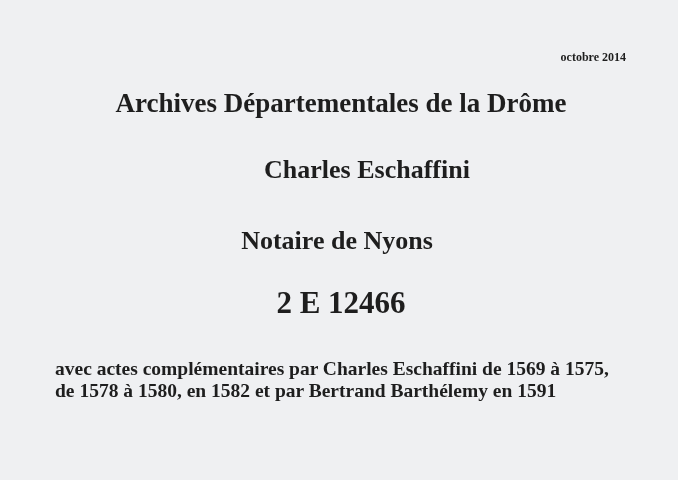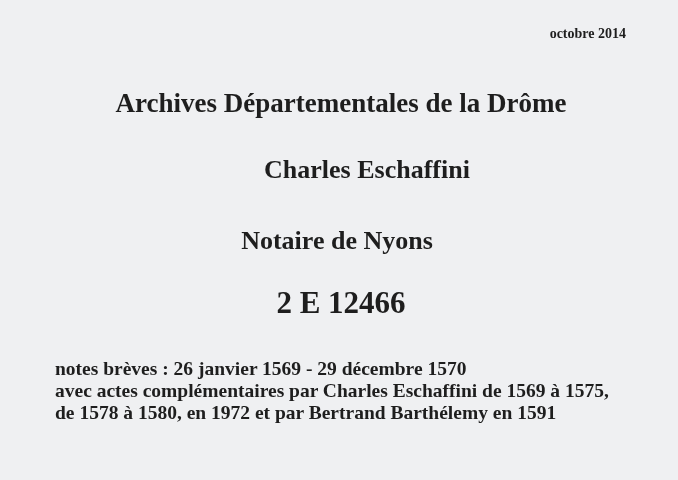--- a/index.html
+++ b/index.html
@@ -11,23 +11,23 @@
       height: 480px;
       background: #eff0f2;
       position: relative;
       overflow: hidden;
       font-family: "Liberation Serif", "DejaVu Serif", serif;
       font-weight: bold;
       color: #1e1e1e;
     }
     .date {
       position: absolute;
-      top: 26px;
+      top: 50px;
       right: 52px;
-      font-size: 14px;
+      font-size: 12px;
       margin-left: 24px;
     }
     .center-line {
       position: absolute;
       left: 0;
       width: 678px;
       text-align: center;
     }
     .institution {
       top: 88px;
@@ -64,17 +64,16 @@
 </head>
 <body>
 
 <div>
   <div class="date">octobre 2014</div>
   <div class="center-line institution">Archives Départementales de la Drôme</div>
   <div class="center-line author">Charles Eschaffini</div>
   <div class="center-line role">Notaire de Nyons</div>
   <div class="center-line cote">2 E 12466</div>
   <div class="notes">
-    <div>notes brèves : 26 janvier 1569 - 29 décembre 1570</div>
     <div>avec actes complémentaires par Charles Eschaffini de 1569 à 1575,</div>
-    <div>de 1578 à 1580, en 1972 et par Bertrand Barthélemy en 1591</div>
+    <div>de 1578 à 1580, en 1582 et par Bertrand Barthélemy en 1591</div>
   </div>
 </div>
 
 </body></html>

